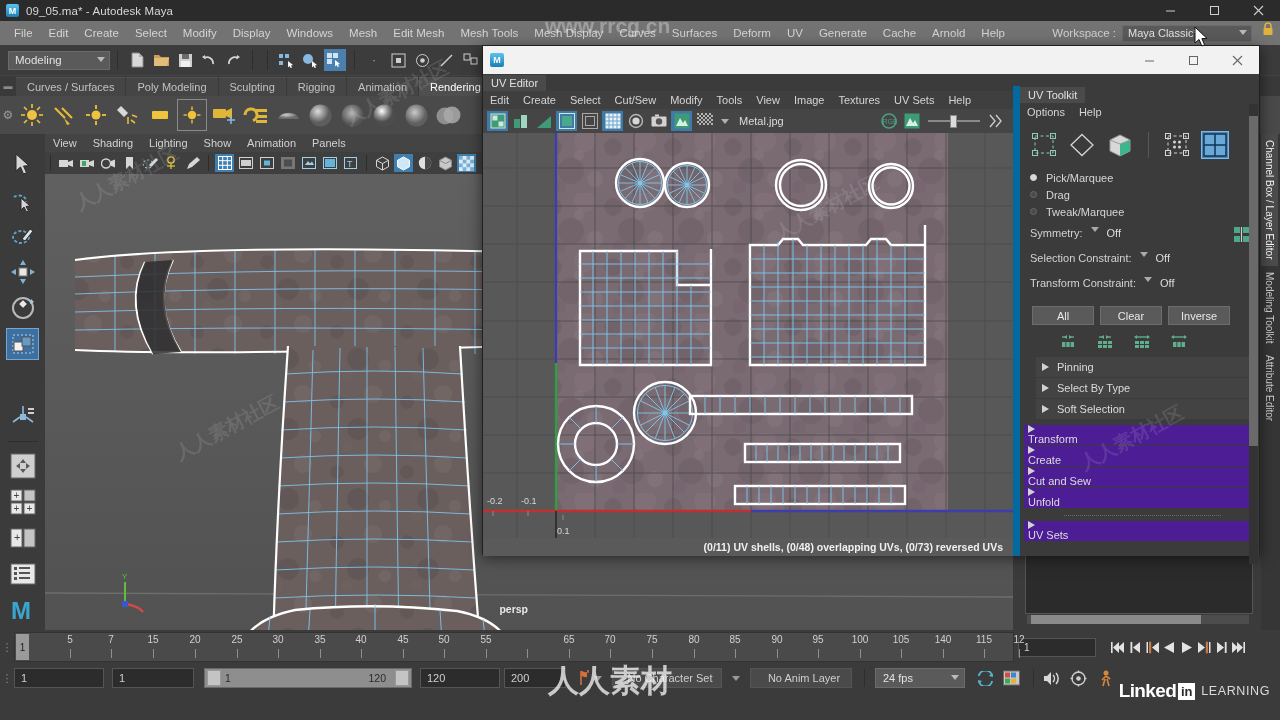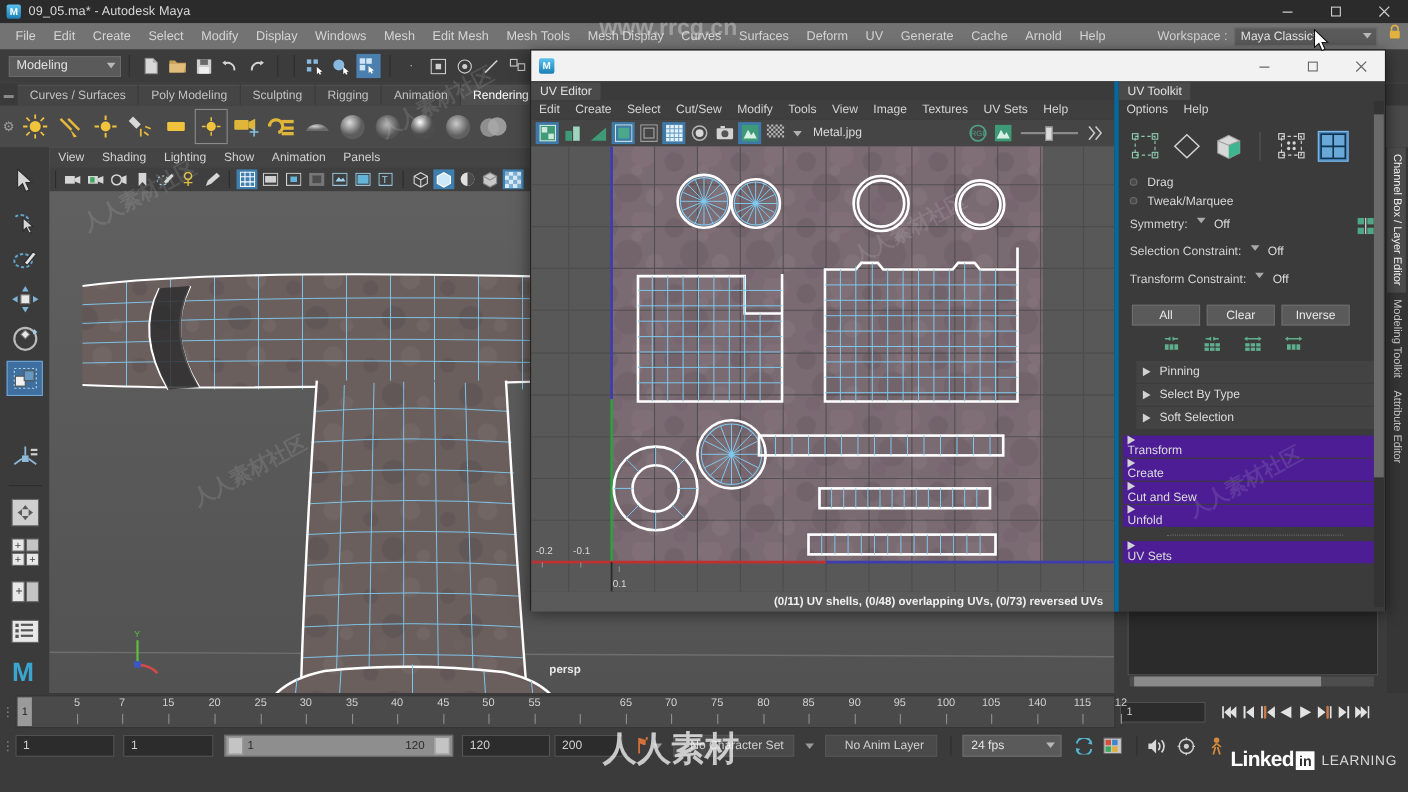--- a/index.html
+++ b/index.html
@@ -134,21 +134,21 @@
   .uv-menu{color:#d4d4d4;font-size:11px;padding:0 7px;}
   .uv-toolbar{height:24px;background:#454545;display:flex;align-items:center;padding-left:4px;}
   .uv-ico{width:21px;height:20px;margin-right:2px;display:flex;align-items:center;justify-content:center;}
   .uv-ico.on{background:#3f79a8;}
   .uv-file{color:#dcdcdc;font-size:11px;margin-left:10px;}
   .uv-canvas{position:relative;width:530px;height:405px;background:#575757;overflow:hidden;}
   .uv-status{height:18px;background:#5a5a5a;display:flex;align-items:center;justify-content:flex-end;padding-right:10px;}
   .uv-status span{color:#f0f0f0;font-size:10.5px;font-weight:bold;}
 
   
-  .uvk { width:260px; background:#3b3b3b; position:relative; border-left:4px solid #0369a1;}
+  .uvk { width:260px; background:#3b3b3b; position:relative; border-left:7px solid #0369a1;margin-top:12px;}
   .uvk-tabrow{height:17px;display:flex;align-items:flex-end;}
   .uvk-tab{height:16px;padding:0 8px;background:#4a4a4a;color:#e0e0e0;font-size:11px;display:flex;align-items:center;}
   .uvk-menubar{height:18px;display:flex;align-items:center;}
   .uvk-menu{color:#d4d4d4;font-size:11px;padding:0 7px;}
   .uvk-modes{height:48px;display:flex;align-items:center;padding-left:10px;gap:10px;}
   .uvk-mbtn{width:28px;height:28px;display:flex;align-items:center;justify-content:center;}
   .uvk-mbtn.on{background:#4a86c0;border:1px solid #7fb8e4;}
   .uvk-vsep{width:1px;height:26px;background:#585858;margin:0 4px;}
   .radio-row{display:flex;align-items:center;height:17px;padding-left:10px;}
   .radio{width:7px;height:7px;border-radius:50%;background:#4a4a4a;border:1px solid #6a6a6a;margin-right:9px;}
@@ -1385,20 +1385,24 @@
           </div>
           <div class="uvk-mbtn on">
             <svg width="24" height="24" viewBox="0 0 24 24">
                 <rect x="1" y="1" width="22" height="22" fill="#6aa8d8" stroke="#0f3550" stroke-width="1.5"></rect>
                 <line x1="12" y1="1" x2="12" y2="23" stroke="#0f3550" stroke-width="1.5"></line>
                 <line x1="1" y1="12" x2="23" y2="12" stroke="#0f3550" stroke-width="1.5"></line>
               </svg>
           </div>
         </div>
 
+        <div class="radio-row">
+          <div class="radio on"></div>
+          <div class="radio-lbl">Pick/Marquee</div>
+        </div>
         <div class="radio-row">
           <div class="radio"></div>
           <div class="radio-lbl">Drag</div>
         </div>
         <div class="radio-row">
           <div class="radio"></div>
           <div class="radio-lbl">Tweak/Marquee</div>
         </div>
 
         <div class="field-row" style="margin-top:7px">

